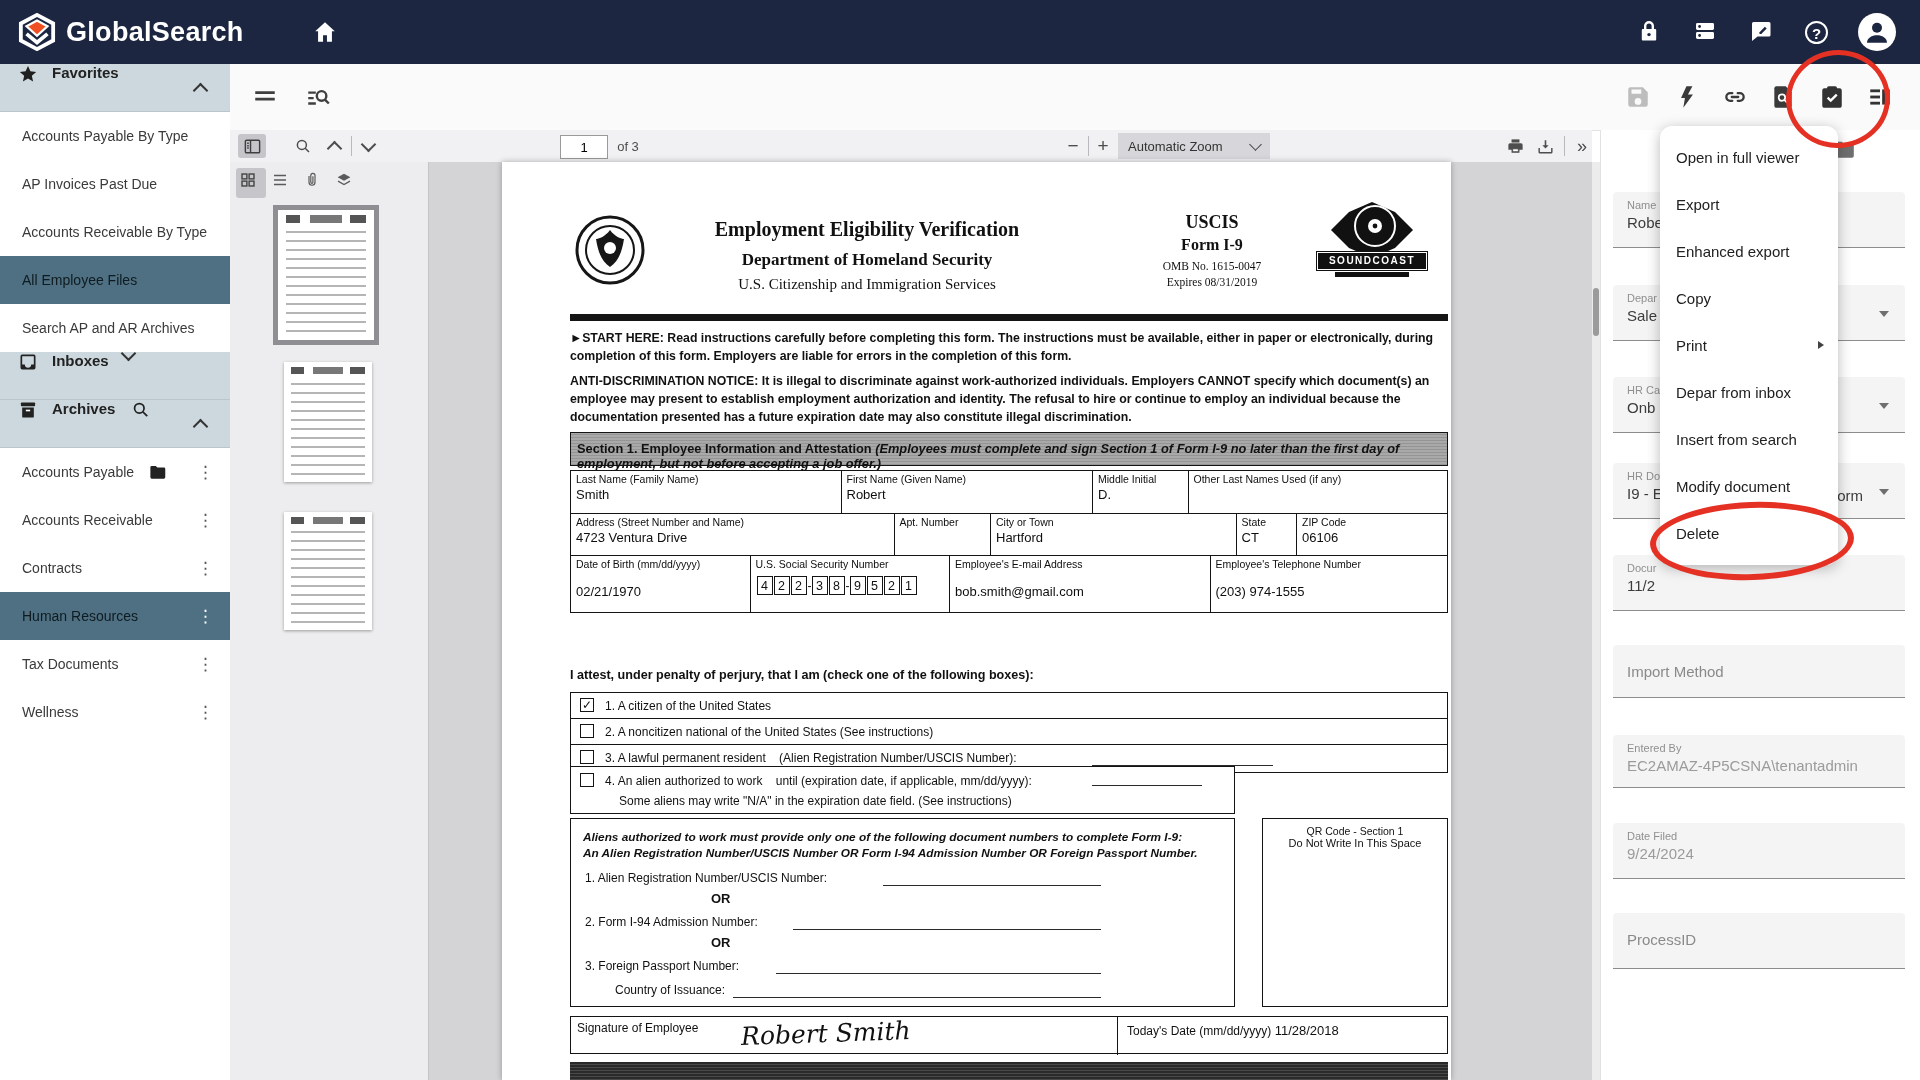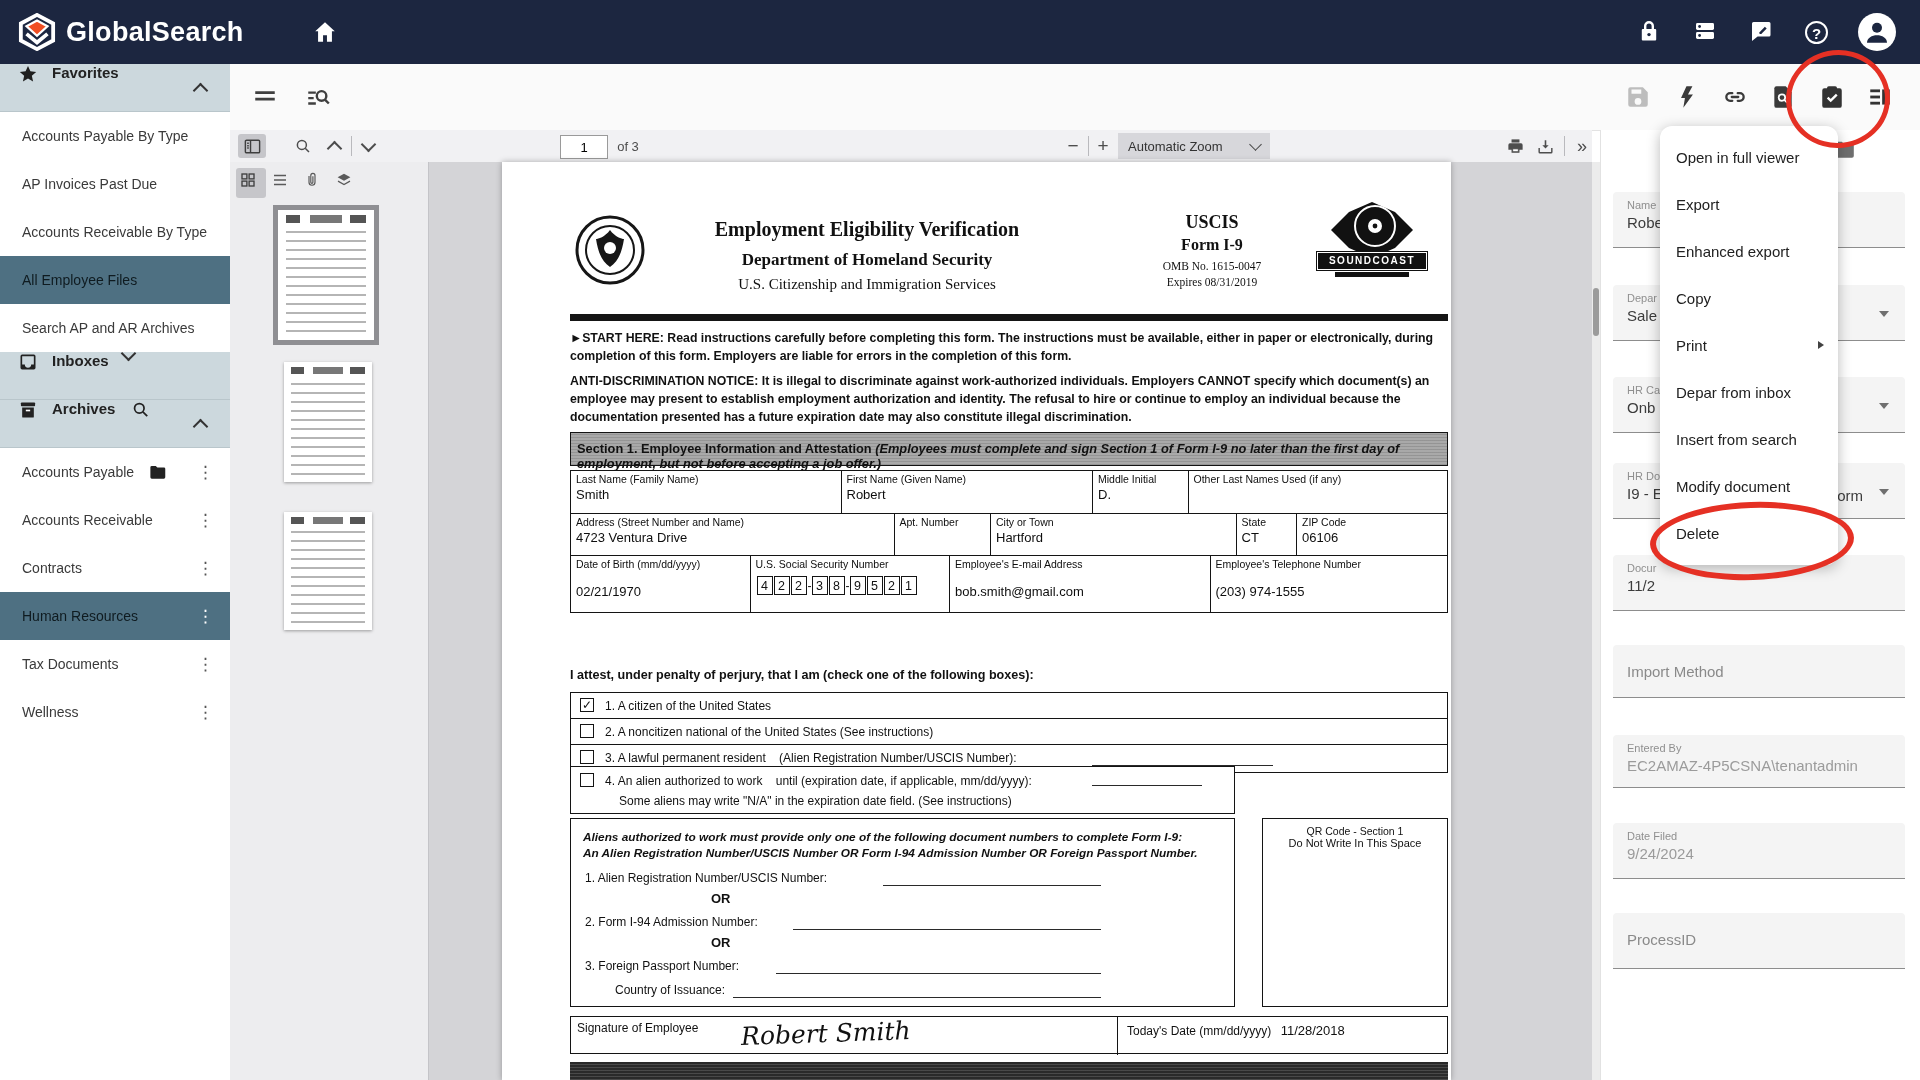--- a/index.html
+++ b/index.html
@@ -525,21 +525,21 @@
     <div style="text-align:center;font-size:10.5px;padding-top:6px">QR Code - Section 1</div>
     <div style="text-align:center;font-size:11px">Do Not Write In This Space</div>
   </div>
 
   <div class="cell" style="left:68px;top:854px;width:878px;height:38px">
     <div class="abs" style="left:6px;top:4px;font-size:12px">Signature of Employee</div>
     <div class="abs" style="left:170px;top:2px;font-size:25px;font-family:'DejaVu Serif',serif;font-style:italic;transform:rotate(-2deg)">Robert Smith</div>
     <div class="abs" style="left:546px;top:0;width:0;height:38px;border-left:1.5px solid #141414"></div>
     <div class="abs" style="left:556px;top:6px;font-size:12px;font-style:italic">
       <span style="font-style:normal">Today's Date (mm/dd/yyyy)</span>
-      <span style="font-style:normal;font-size:13px;margin-left:6px">11/28/2018</span>
+      <span style="font-style:normal;font-size:13px;">11/28/2018</span>
     </div>
   </div>
 
   <div class="abs" style="left:68px;top:900px;width:878px;height:18px;background:#2a2a2a;background-image:repeating-linear-gradient(0deg,rgba(255,255,255,.15) 0 1px,transparent 1px 3px)"></div>
 </div>
 
 <div id="vscroll">
     <div class="vthumb"></div>
   </div>
 

